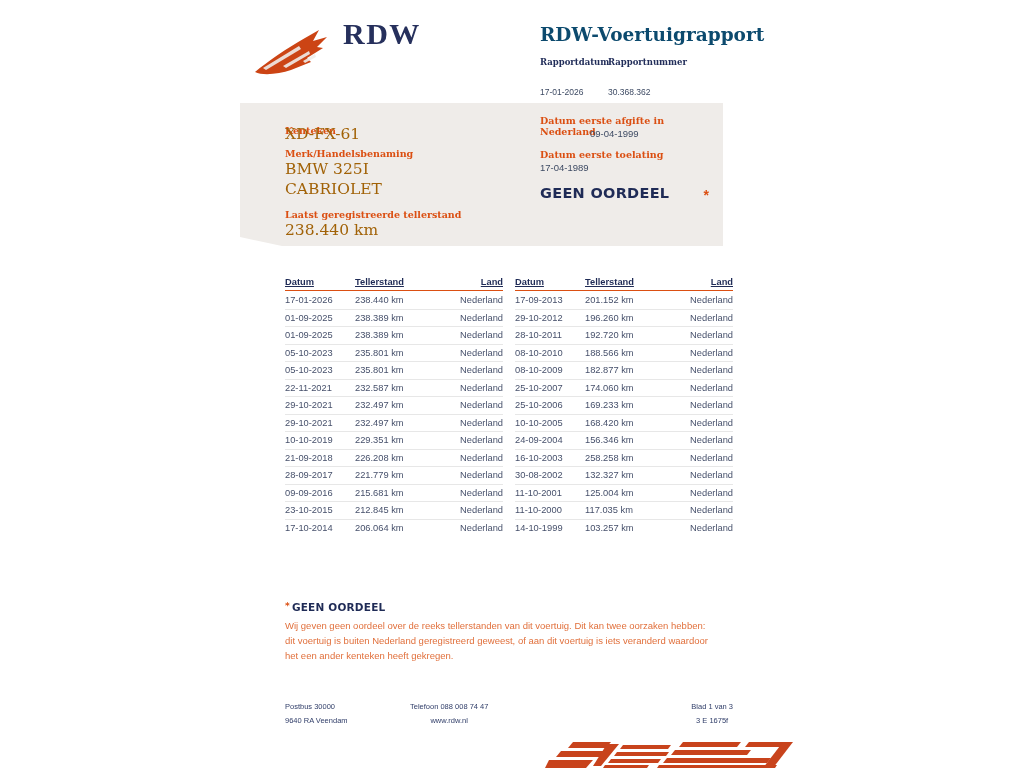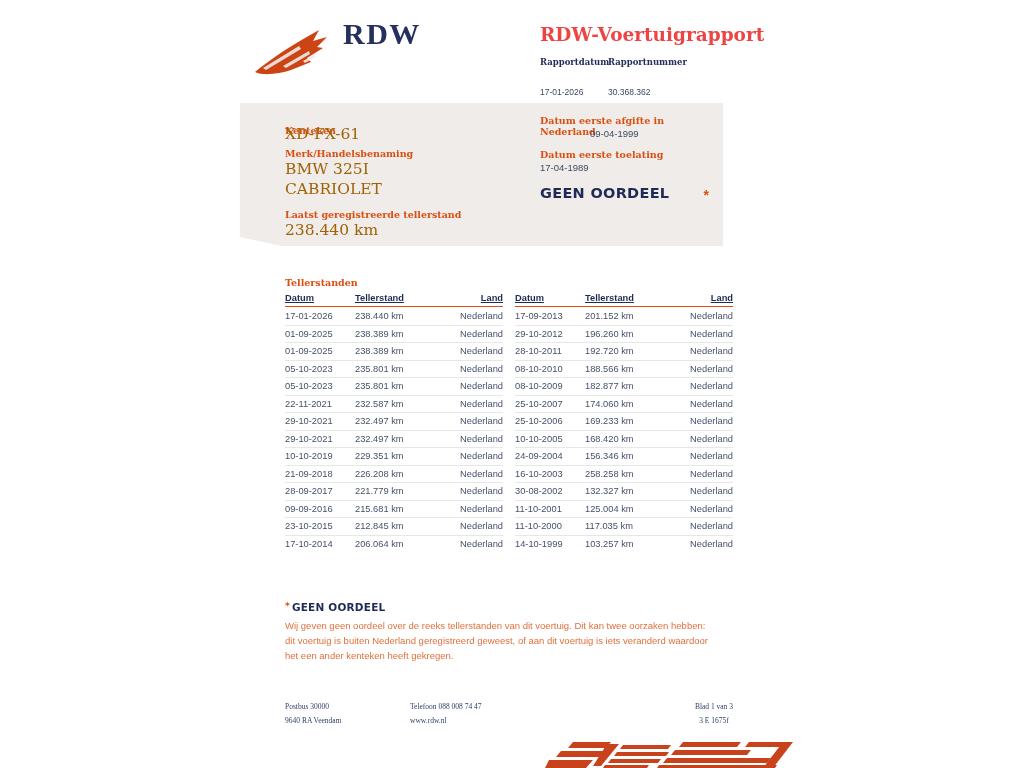--- a/index.html
+++ b/index.html
@@ -7,21 +7,21 @@
   body { font-family:"Liberation Sans", sans-serif; }
   .page { position:relative; width:1024px; height:768px; background:#ffffff; overflow:hidden; }
 
   
   .logo { position:absolute; left:253px; top:18px; display:flex; align-items:flex-start; }
   .logo svg { width:82px; height:52px; margin-top:10px; }
   .logo-text { font-family:Liberation Serif, serif; font-weight:600; font-size:30px; letter-spacing:1.5px;
                color:#26305C; margin-left:8px; line-height:32px; }
 
   .title-block { position:absolute; left:540px; top:24px; width:200px; }
-  .doc-title { font-family:"DejaVu Serif", serif; font-weight:700; font-size:18.5px; color:#ef4444; white-space:nowrap; }
+  .doc-title { font-family:"DejaVu Serif", serif; font-weight:700; font-size:18.5px; color:#0c4a6e; white-space:nowrap; }
   .report-meta { display:grid; grid-template-columns:68px auto; margin-top:12px; row-gap:20px; }
   .report-meta .lbl { font-family:"DejaVu Serif", serif; font-weight:700; font-size:8.5px; color:#222E5A; }
   .report-meta .val { font-size:8.5px; color:#3D4A63; }
 
   
   .infobox { position:absolute; left:240px; top:103px; width:483px; height:143px; background:#EFECE9;
              clip-path:polygon(0 0, 100% 0, 100% 100%, 42px 100%, 0 calc(100% - 9px)); }
   .infobox .olabel { font-family:"DejaVu Serif", serif; font-weight:700; font-size:9.5px; color:#DB4F12; }
   .infobox .bigval { font-family:"DejaVu Serif", serif; font-size:15.5px; color:#a16207; line-height:20px; }
   .infobox .smallval { font-size:9.5px; color:#3D4A63; }
@@ -43,23 +43,23 @@
   .trow .col2 { text-align:right; }
 
   
   .footnote { position:absolute; left:285px; top:601px; width:424px; }
   .footnote-head { font-family:"DejaVu Sans", sans-serif; font-weight:700; font-size:10.5px; color:#1F2B56; letter-spacing:0.2px; }
   .footnote-head .mark { color:#DB4F12; font-size:9px; vertical-align:top; margin-right:2px; }
   .footnote-body { margin-top:5px; font-size:9.5px; line-height:15px; color:#E1703C; }
 
   
   .footer { position:absolute; left:285px; top:700px; width:448px; font-size:7.5px; color:#33406B; }
-  .footer .cols { position:relative; height:28px;font-family:Liberation Serif, serif; }
+  .footer .cols { position:relative; height:28px; }
   .f-left { position:absolute; left:0; top:0; line-height:14px; }
-  .f-mid { position:absolute; left:125px; top:0; line-height:14px; }
+  .f-mid { position:absolute; left:125px; top:0; line-height:14px;text-align:center; }
   .f-right { position:absolute; right:0; top:0; text-align:center; line-height:14px; }
 
   
   .bottom-graphic { position:absolute; left:545px; top:741px; width:248px; height:27px; }
 </style>
 </head>
 <body>
 
 <div class="page">
 
@@ -98,21 +98,20 @@
     <div class="ib-item smallval" style="left:316px; top:25px;margin-left:34px;">09-04-1999</div>
 
     <div class="ib-item olabel" style="left:300px; top:46px;">Datum eerste toelating</div>
     <div class="ib-item smallval" style="left:300px; top:59px;">17-04-1989</div>
 
     <div class="ib-item oordeel" style="left:300px; top:82px;">GEEN OORDEEL</div>
     <div class="oordeel-star">*</div>
   </div>
 
   <div class="tables-section">
-    <div class="section-title">Tellerstanden</div>
     <div class="tables-wrap">
       <div class="t">
         <div class="thead">
           <span>Datum</span>
           <span>Tellerstand</span>
           <span>Land</span>
         </div>
         <div class="tbody">
             <div class="trow">
               <span class="col0">17-01-2026</span>

